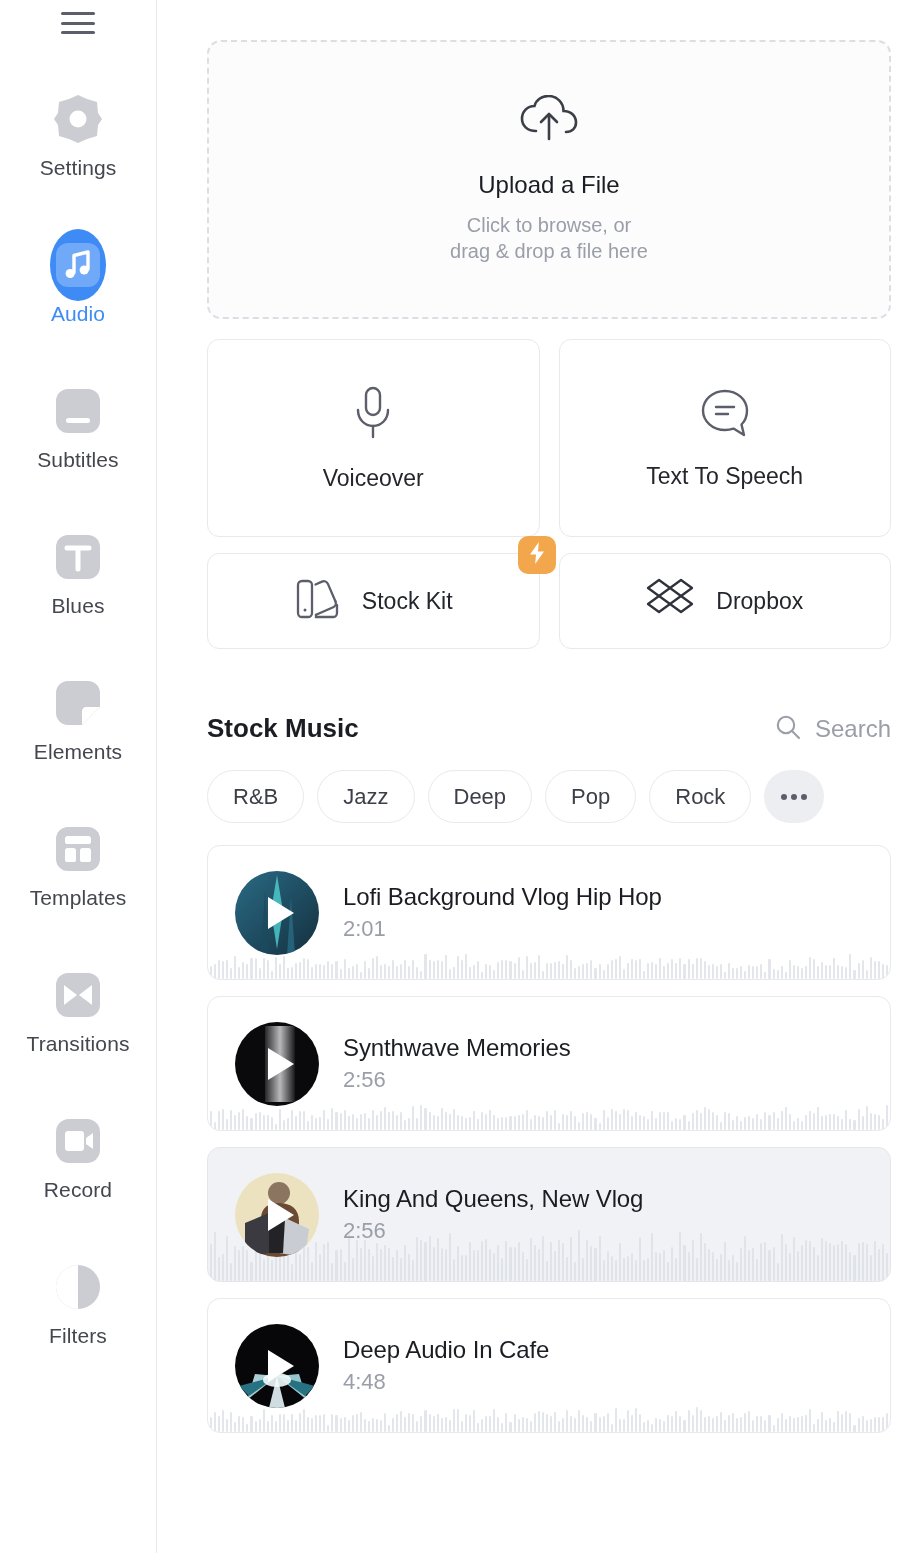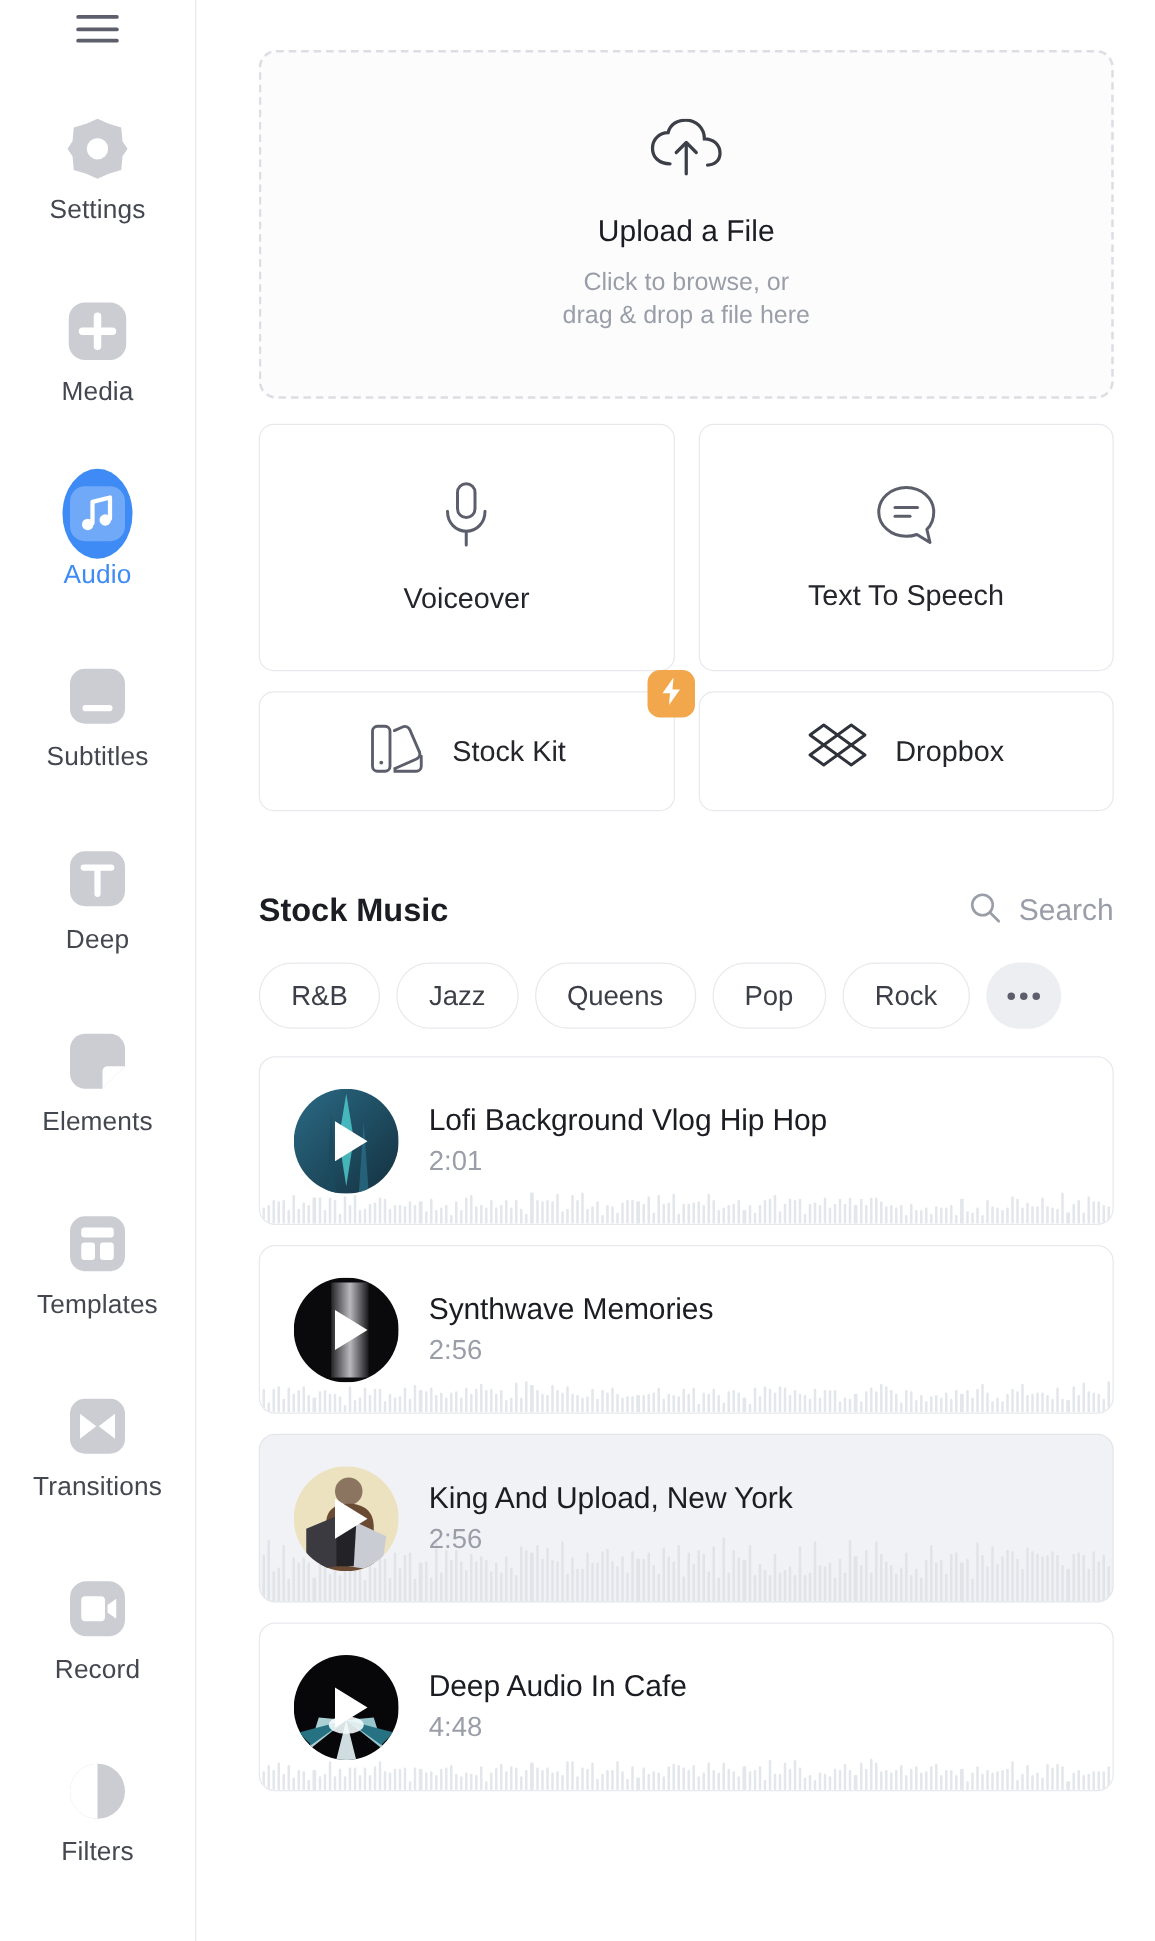--- a/index.html
+++ b/index.html
@@ -204,29 +204,20 @@
     <div id="nav-host">
         <div class="nav-item">
           <div class="nav-icon-wrap">
             <svg class="ic-plain" viewBox="0 0 52 52">
               <path d="M26 2 L35 6 L45 9 L46 20 L50 26 L46 32 L45 43 L35 46 L26 50 L17 46 L7 43 L6 32 L2 26 L6 20 L7 9 L17 6 Z" fill="#cbcdd3"></path>
               <circle cx="26" cy="26" r="8.5" fill="#fff"></circle>
             </svg>
           </div>
           <div class="nav-label">Settings</div>
         </div>
-        <div class="nav-item">
-          <div class="nav-icon-wrap">
-            <svg class="ic-plain" viewBox="0 0 52 52">
-              <rect x="3" y="3" width="46" height="46" rx="13" fill="#cbcdd3"></rect>
-              <path d="M26 14 V38 M14 26 H38" stroke="#fff" stroke-width="6" stroke-linecap="round"></path>
-            </svg>
-          </div>
-          <div class="nav-label">Media</div>
-        </div>
         <div class="nav-item active">
           <div class="nav-icon-wrap">
             <div class="audio-circle">
               <div class="audio-inner">
                 <svg width="26" height="30" viewBox="0 0 26 30">
                   <path d="M9 22.5 V5.5 L23 2 V19" stroke="#fff" stroke-width="3.4" fill="none" stroke-linecap="round" stroke-linejoin="round"></path>
                   <circle cx="5.2" cy="23.5" r="4.6" fill="#fff"></circle>
                   <circle cx="19.2" cy="20" r="4.6" fill="#fff"></circle>
                 </svg>
               </div>
@@ -243,21 +234,21 @@
           </div>
           <div class="nav-label">Subtitles</div>
         </div>
         <div class="nav-item">
           <div class="nav-icon-wrap">
             <svg class="ic-plain" viewBox="0 0 52 52">
               <rect x="4" y="4" width="44" height="44" rx="12" fill="#cbcdd3"></rect>
               <path d="M15 17 H37 M26 17 V38" stroke="#fff" stroke-width="5" stroke-linecap="round"></path>
             </svg>
           </div>
-          <div class="nav-label">Deep</div>
+          <div class="nav-label">Blues</div>
         </div>
         <div class="nav-item">
           <div class="nav-icon-wrap">
             <svg class="ic-plain" viewBox="0 0 52 52">
               <path d="M4 16 C4 9.4 9.4 4 16 4 H36 C42.6 4 48 9.4 48 16 V30 L30 48 H16 C9.4 48 4 42.6 4 36 Z" fill="#cbcdd3"></path>
               <path d="M48 30 L30 48 V34 C30 31.8 31.8 30 34 30 Z" fill="#fff"></path>
             </svg>
           </div>
           <div class="nav-label">Elements</div>
         </div>
@@ -389,21 +380,21 @@
             <path d="M17.2 17.2 L24 24" stroke="#9a9ea8" stroke-width="2.1" stroke-linecap="round"></path>
           </svg>
         </span>
         <span class="search-label">Search</span>
       </div>
     </div>
 
     <div class="chips" id="chip-host">
         <div class="chip">R&amp;B</div>
         <div class="chip">Jazz</div>
-        <div class="chip">Queens</div>
+        <div class="chip">Deep</div>
         <div class="chip">Pop</div>
         <div class="chip">Rock</div>
         <div class="chip-more">
           <span class="dot"></span>
           <span class="dot"></span>
           <span class="dot"></span>
         </div>
       </div>
 
     <div class="tracks" id="track-host">
@@ -969,21 +960,21 @@
                 <rect width="84" height="84" fill="#ece2c0"></rect>
                 <circle cx="44" cy="20" r="11" fill="#8b7560"></circle>
                 <path d="M26 46 C26 34 34 30 44 30 C56 30 64 36 64 48 L64 84 L20 84 Z" fill="#6a4a33"></path>
                 <path d="M10 50 L34 40 L34 80 L10 84 Z" fill="#3a3a40"></path>
                 <path d="M48 44 L74 56 L70 84 L44 80 Z" fill="#c9ccd2"></path>
                 <path d="M34 40 L50 46 L48 80 L34 80 Z" fill="#232327"></path>
               </svg>
               <span class="play"></span>
             </div>
             <div class="track-meta">
-              <div class="track-title">King And Upload, New York</div>
+              <div class="track-title">King And Queens, New Vlog</div>
               <div class="track-dur">2:56</div>
             </div>
           </div>
         </div>
         <div class="track">
           <div class="wave">
             <i style="height:15px"></i>
             <i style="height:20px"></i>
             <i style="height:16px"></i>
             <i style="height:22px"></i>

